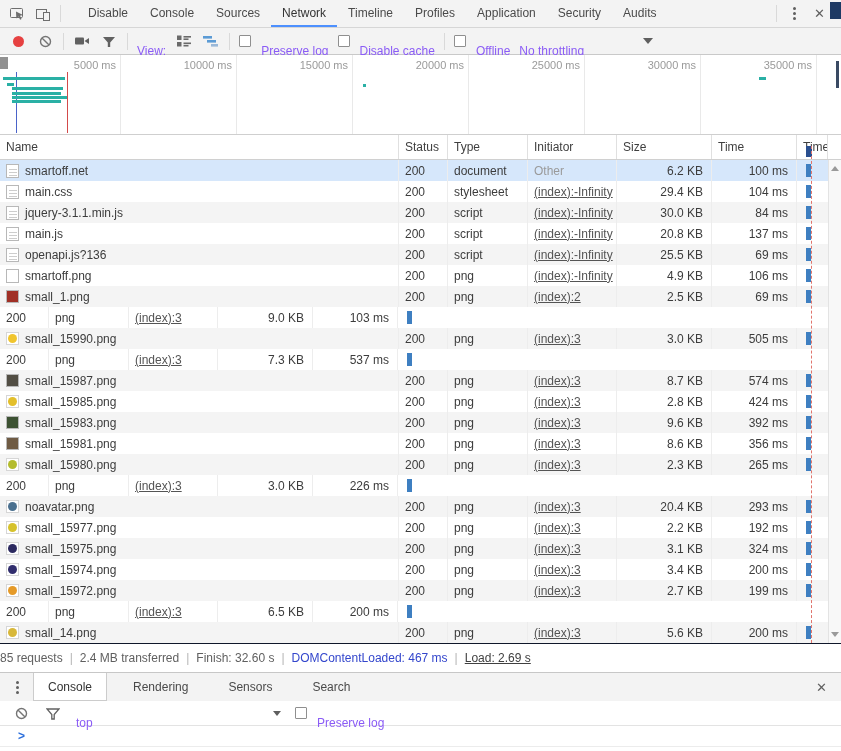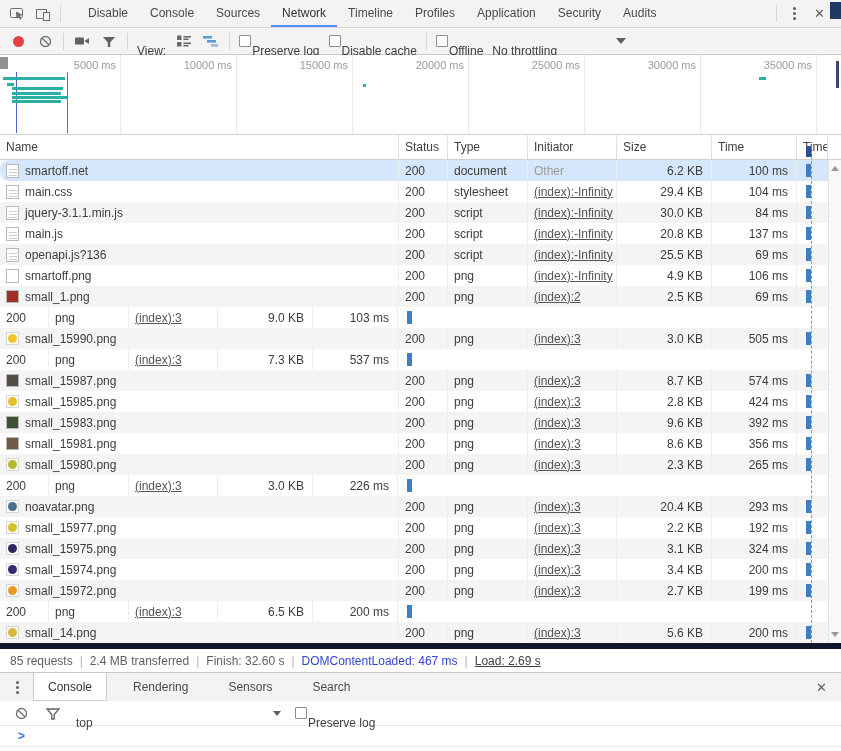--- a/index.html
+++ b/index.html
@@ -17,41 +17,41 @@
   .kebab { display:flex; flex-direction:column; gap:2px; padding:2px 4px; }
   .kebab i { width:3px; height:3px; border-radius:50%; background:#5f5f5f; }
   .close-x { color:#5f5f5f; font-size:13px; line-height:1; padding:2px; }
   .corner-frag { position:absolute; right:0; top:2px; width:11px; height:17px; background:#1e3a64; }
 
   
   .nettoolbar { height:27px; background:#f3f3f3; border-bottom:1px solid #c9c9c9; display:flex; align-items:center; padding-left:10px; gap:9px; }
   .dot-record { width:11px; height:11px; border-radius:50%; background:#e64141; margin:0 3px; }
   .icon-btn { display:flex; align-items:center; justify-content:center; width:18px; height:18px; }
   .cb { width:12px; height:12px; border:1px solid #8f8f8f; background:#fff; border-radius:1px; display:inline-block; flex:none; }
-  .cb-group { display:flex; align-items:center; gap:1px; }
-  .muted-label { color:#404040;margin-top:19px; }
+  .cb-group { display:flex; align-items:center; gap:10px; }
+  .muted-label { color:#8b5cf6;margin-top:19px; }
   .caret-down { width:0; height:0; border-left:5px solid transparent; border-right:5px solid transparent; border-top:6px solid #5f5f5f; }
 
   
   .overview { height:80px; border-bottom:1px solid #cfcfcf; position:relative; background:#fff; }
   .gridline { position:absolute; top:0; bottom:0; width:1px; background:#e9e9e9; }
   .tick { position:absolute; top:4px; width:80px; text-align:right; font-size:11px; color:#9a9a9a; }
   .ovbar { position:absolute; background:#2ab0a5; }
   .ov-handle { position:absolute; left:0; top:2px; width:8px; height:12px; background:#919191; }
   .ov-line { position:absolute; top:17px; height:61px; width:1px; }
   .ov-frag { position:absolute; left:836px; top:6px; width:3px; height:27px; background:#3a4a63; }
 
   
   .grid { position:relative; height:508px; }
   .thead { display:flex; height:25px; border-bottom:1px solid #d0d0d0; background:#fff; position:relative; }
   .hcell { display:flex; align-items:center; padding-left:6px; border-right:1px solid #e0e0e0; color:#3f3f3f; overflow:hidden; white-space:nowrap; flex:none; }
   .tbody { position:relative; }
   .trow { display:flex; height:21px; background:#fff; }
   .trow.stripe { background:#f4f4f4; }
-  .trow.selected { background:#d6e7fb;border-radius:9px; }
+  .trow.selected { background:#d6e7fb; }
   .cell { display:flex; align-items:center; padding-left:6px; border-right:1px solid #ededed; overflow:hidden; white-space:nowrap; flex:none; }
   .cell.right { justify-content:flex-end; padding-right:8px; padding-left:0; }
   .cell.name { gap:6px; }
   .cell.timeline { border-right:none; position:relative; padding:0; }
   .ficon { width:13px; height:14px; flex:none; display:inline-block; position:relative; }
   .icon-doc { background:#fff; border:1px solid #b8b8b8;
     background-image:repeating-linear-gradient(to bottom, transparent 0 2px, #cdcdcd 2px 3px);
     background-size:8px 9px; background-repeat:no-repeat; background-position:2px 2px; }
   .icon-blank { background:#fff; border:1px solid #b8b8b8; }
   .icon-thumb { border:1px solid #b8b8b8; background:var(--c,#888); height:13px; }
@@ -61,21 +61,21 @@
   .iplain { color:#9a9a9a; }
   .wbar { position:absolute; left:9px; top:4px; width:5px; height:13px; background:#3e7fc1; }
   .load-line { position:absolute; left:811px; top:11px; bottom:0; width:0; border-left:1px dashed #e0756d; pointer-events:none; z-index:3; }
   .hdr-marker { position:absolute; left:806px; top:11px; width:6px; height:11px; background:#2a4f8f; }
   .scrollbar { position:absolute; right:0; top:25px; bottom:0; width:13px; background:#f8f8f8; border-left:1px solid #e3e3e3; z-index:4; }
   .sb-up, .sb-down { position:absolute; left:2px; width:0; height:0; border-left:4px solid transparent; border-right:4px solid transparent; }
   .sb-up { top:6px; border-bottom:5px solid #9a9a9a; }
   .sb-down { bottom:6px; border-top:5px solid #9a9a9a; }
 
   
-  .statusbar { height:29px; border-top:6px solid #0f172a; display:flex; align-items:center; padding-left:10px; color:#5f5f5f; background:#fff; }
+  .statusbar { height:29px; border-top:1px solid #0f172a; display:flex; align-items:center; color:#5f5f5f; background:#fff; }
   .ssep { color:#b5b5b5; margin:0 7px; }
   .sitem.dom_content_loaded { color:#3346cc; }
   .sitem.load { color:#404040;text-decoration:underline; }
 
   
   .drawer-tabs { height:29px; border-top:1px solid #c7c7c7; background:#f3f3f3; display:flex; align-items:stretch; }
   .drawer-tabs .kebab { align-self:center; margin:0 10px 0 12px; }
   .dtab { display:flex; align-items:center; padding:0 14px; color:#4a4a4a; margin-right:12px; }
   .dtab.active { background:#fff; border:1px solid #ccc; border-top:none; margin-right:12px; color:#333; }
   .drawer-tabs .close-x { margin-left:auto; align-self:center; margin-right:12px; }

